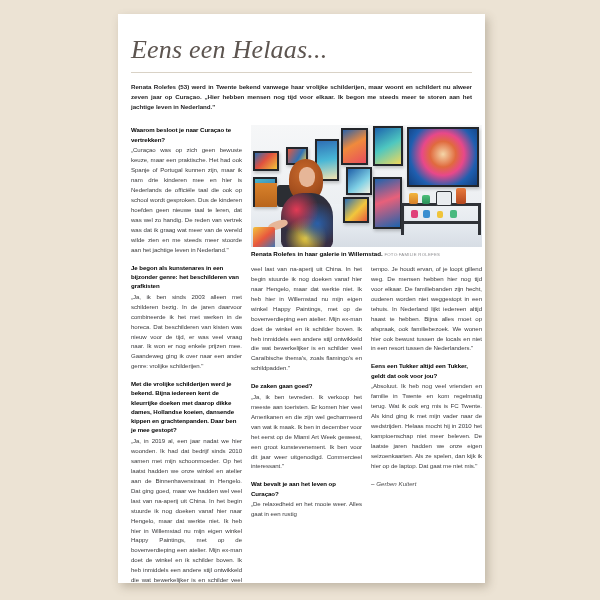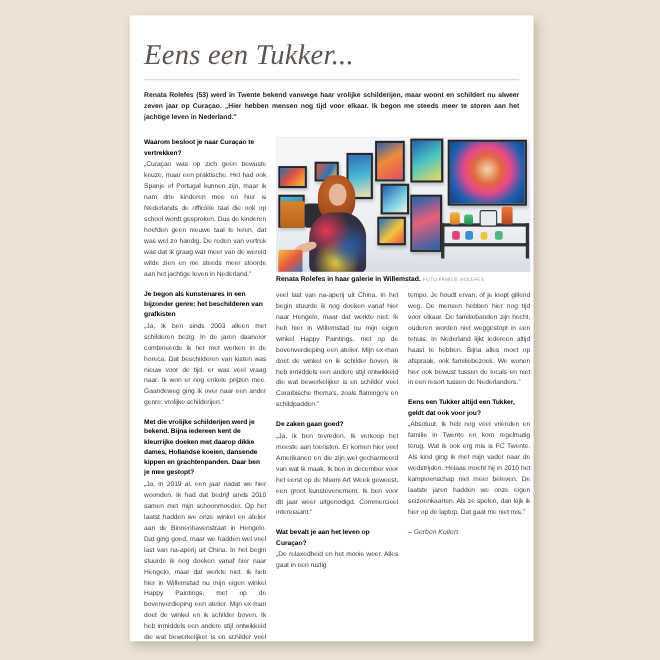--- a/index.html
+++ b/index.html
@@ -166,21 +166,21 @@
     letter-spacing: 0.25px;
     text-transform: uppercase;
   }
 </style>
 </head>
 <body>
 
 <div class="page-wrap">
   <div class="page-inner">
 
-    <h1 class="headline">Eens een Tukker...</h1>
+    <h1 class="headline">Eens een Helaas...</h1>
     <hr class="rule">
 
     <div class="standfirst">Renata Rolefes (53) werd in Twente bekend vanwege haar vrolijke schilderijen, maar woont en schildert nu alweer zeven jaar op Curaçao. „Hier hebben mensen nog tijd voor elkaar. Ik begon me steeds meer te storen aan het jachtige leven in Nederland."</div>
 
     <div class="cols">
 
       <div class="col">
         <p class="q">Waarom besloot je naar Curaçao te vertrekken?</p>
         <p class="a">„Curaçao was op zich geen bewuste keuze, maar een praktische. Het had ook Spanje of Portugal kunnen zijn, maar ik nam drie kinderen mee en hier is Nederlands de officiële taal die ook op school wordt gesproken. Dus de kinderen hoefden geen nieuwe taal te leren, dat was wel zo handig. De reden van vertrek was dat ik graag wat meer van de wereld wilde zien en me steeds meer stoorde aan het jachtige leven in Nederland."</p>
         <p class="q">Je begon als kunstenares in een bijzonder genre: het beschilderen van grafkisten</p>

